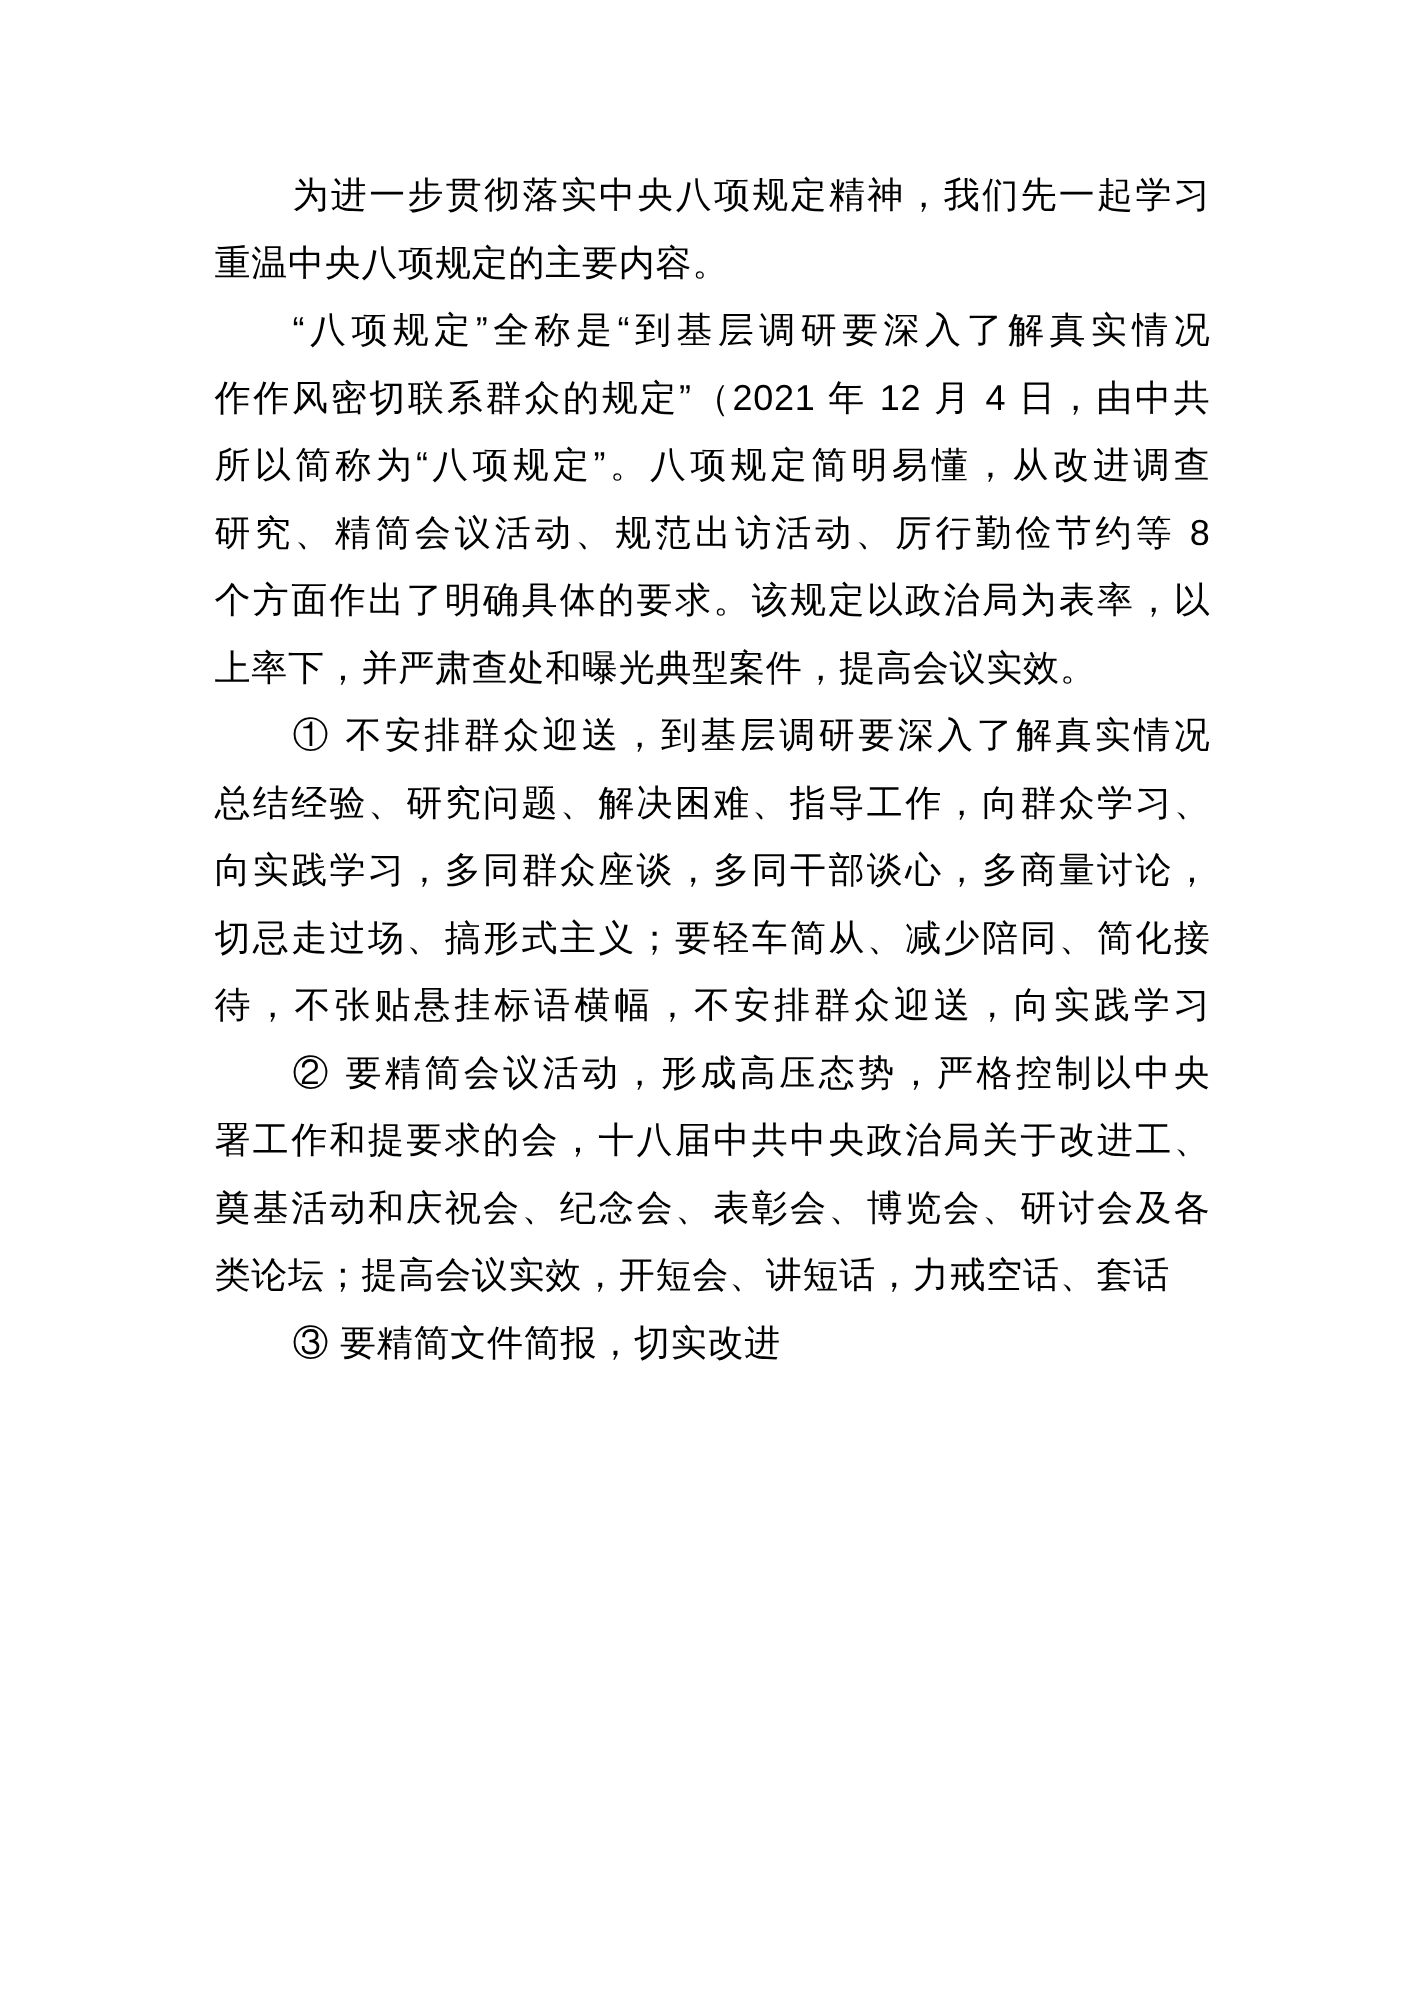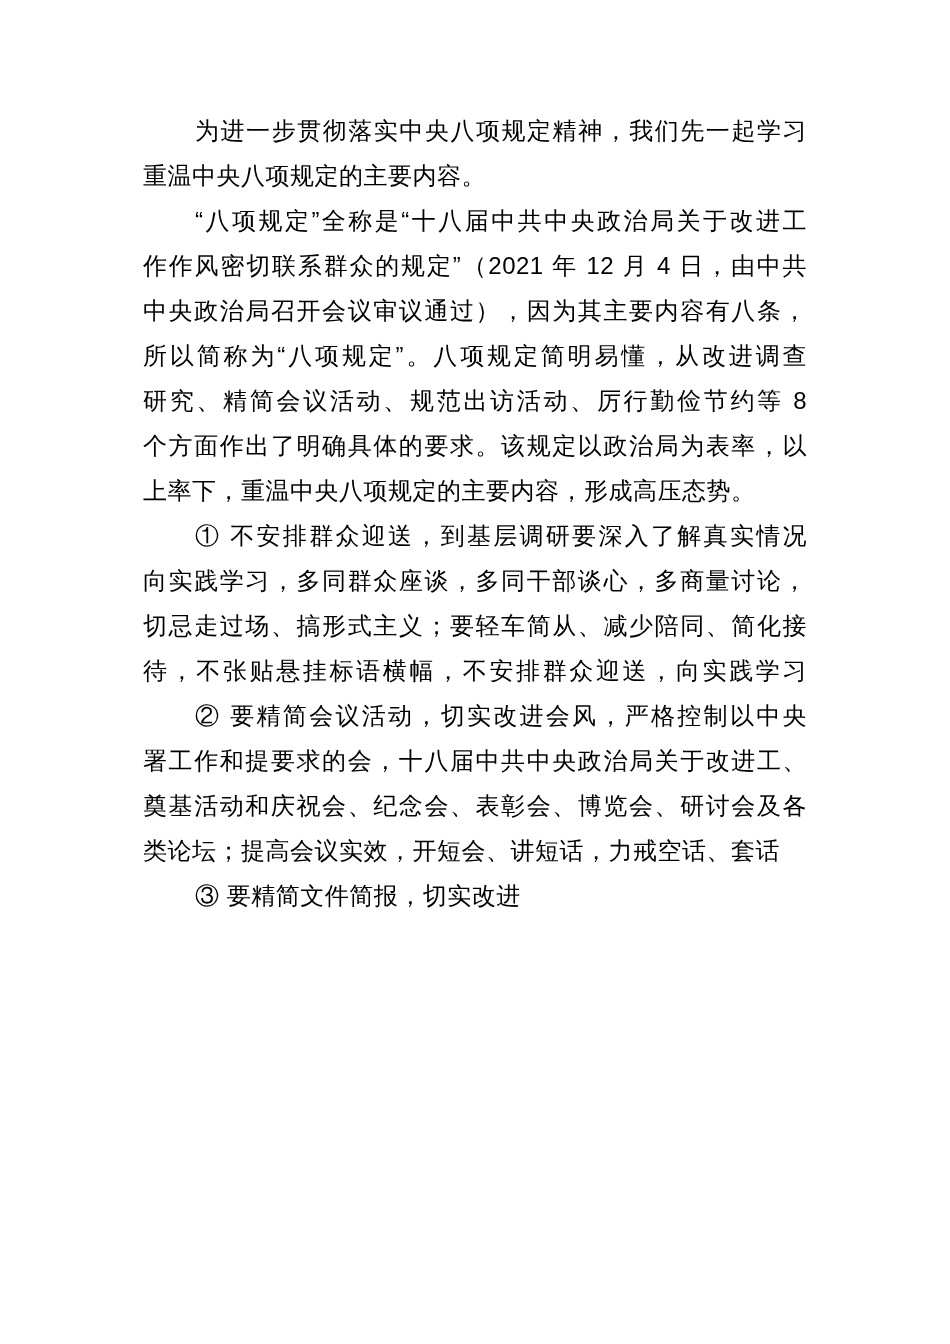--- a/index.html
+++ b/index.html
@@ -49,36 +49,36 @@
 </head>
 <body>
 
 <div class="page">
   <div class="text-block">
       <div class="paragraph">
         <div class="line first fill">为进一步贯彻落实中央八项规定精神，我们先一起学习</div>
         <div class="line">重温中央八项规定的主要内容。</div>
       </div>
       <div class="paragraph">
-        <div class="line first fill">“八项规定”全称是“十八届中共中央政治局关于改进工</div>
+        <div class="line first fill">“八项规定”全称是“到基层调研要深入了解真实情况</div>
         <div class="line fill">作作风密切联系群众的规定”（2021 年 12 月 4 日，由中共</div>
-        <div class="line fill">中央政治局召开会议审议通过），因为其主要内容有八条，</div>
         <div class="line fill">所以简称为“八项规定”。八项规定简明易懂，从改进调查</div>
         <div class="line fill">研究、精简会议活动、规范出访活动、厉行勤俭节约等 8</div>
         <div class="line fill">个方面作出了明确具体的要求。该规定以政治局为表率，以</div>
-        <div class="line">上率下，重温中央八项规定的主要内容，形成高压态势。</div>
+        <div class="line">上率下，并严肃查处和曝光典型案件，提高会议实效。</div>
       </div>
       <div class="paragraph">
         <div class="line first fill">① 不安排群众迎送，到基层调研要深入了解真实情况</div>
+        <div class="line fill">总结经验、研究问题、解决困难、指导工作，向群众学习、</div>
         <div class="line fill">向实践学习，多同群众座谈，多同干部谈心，多商量讨论，</div>
         <div class="line fill">切忌走过场、搞形式主义；要轻车简从、减少陪同、简化接</div>
         <div class="line fill">待，不张贴悬挂标语横幅，不安排群众迎送，向实践学习</div>
       </div>
       <div class="paragraph">
-        <div class="line first fill">② 要精简会议活动，切实改进会风，严格控制以中央</div>
+        <div class="line first fill">② 要精简会议活动，形成高压态势，严格控制以中央</div>
         <div class="line fill">署工作和提要求的会，十八届中共中央政治局关于改进工、</div>
         <div class="line fill">奠基活动和庆祝会、纪念会、表彰会、博览会、研讨会及各</div>
         <div class="line">类论坛；提高会议实效，开短会、讲短话，力戒空话、套话</div>
       </div>
       <div class="paragraph">
         <div class="line first">③ 要精简文件简报，切实改进</div>
       </div>
     </div>
 </div>
 

